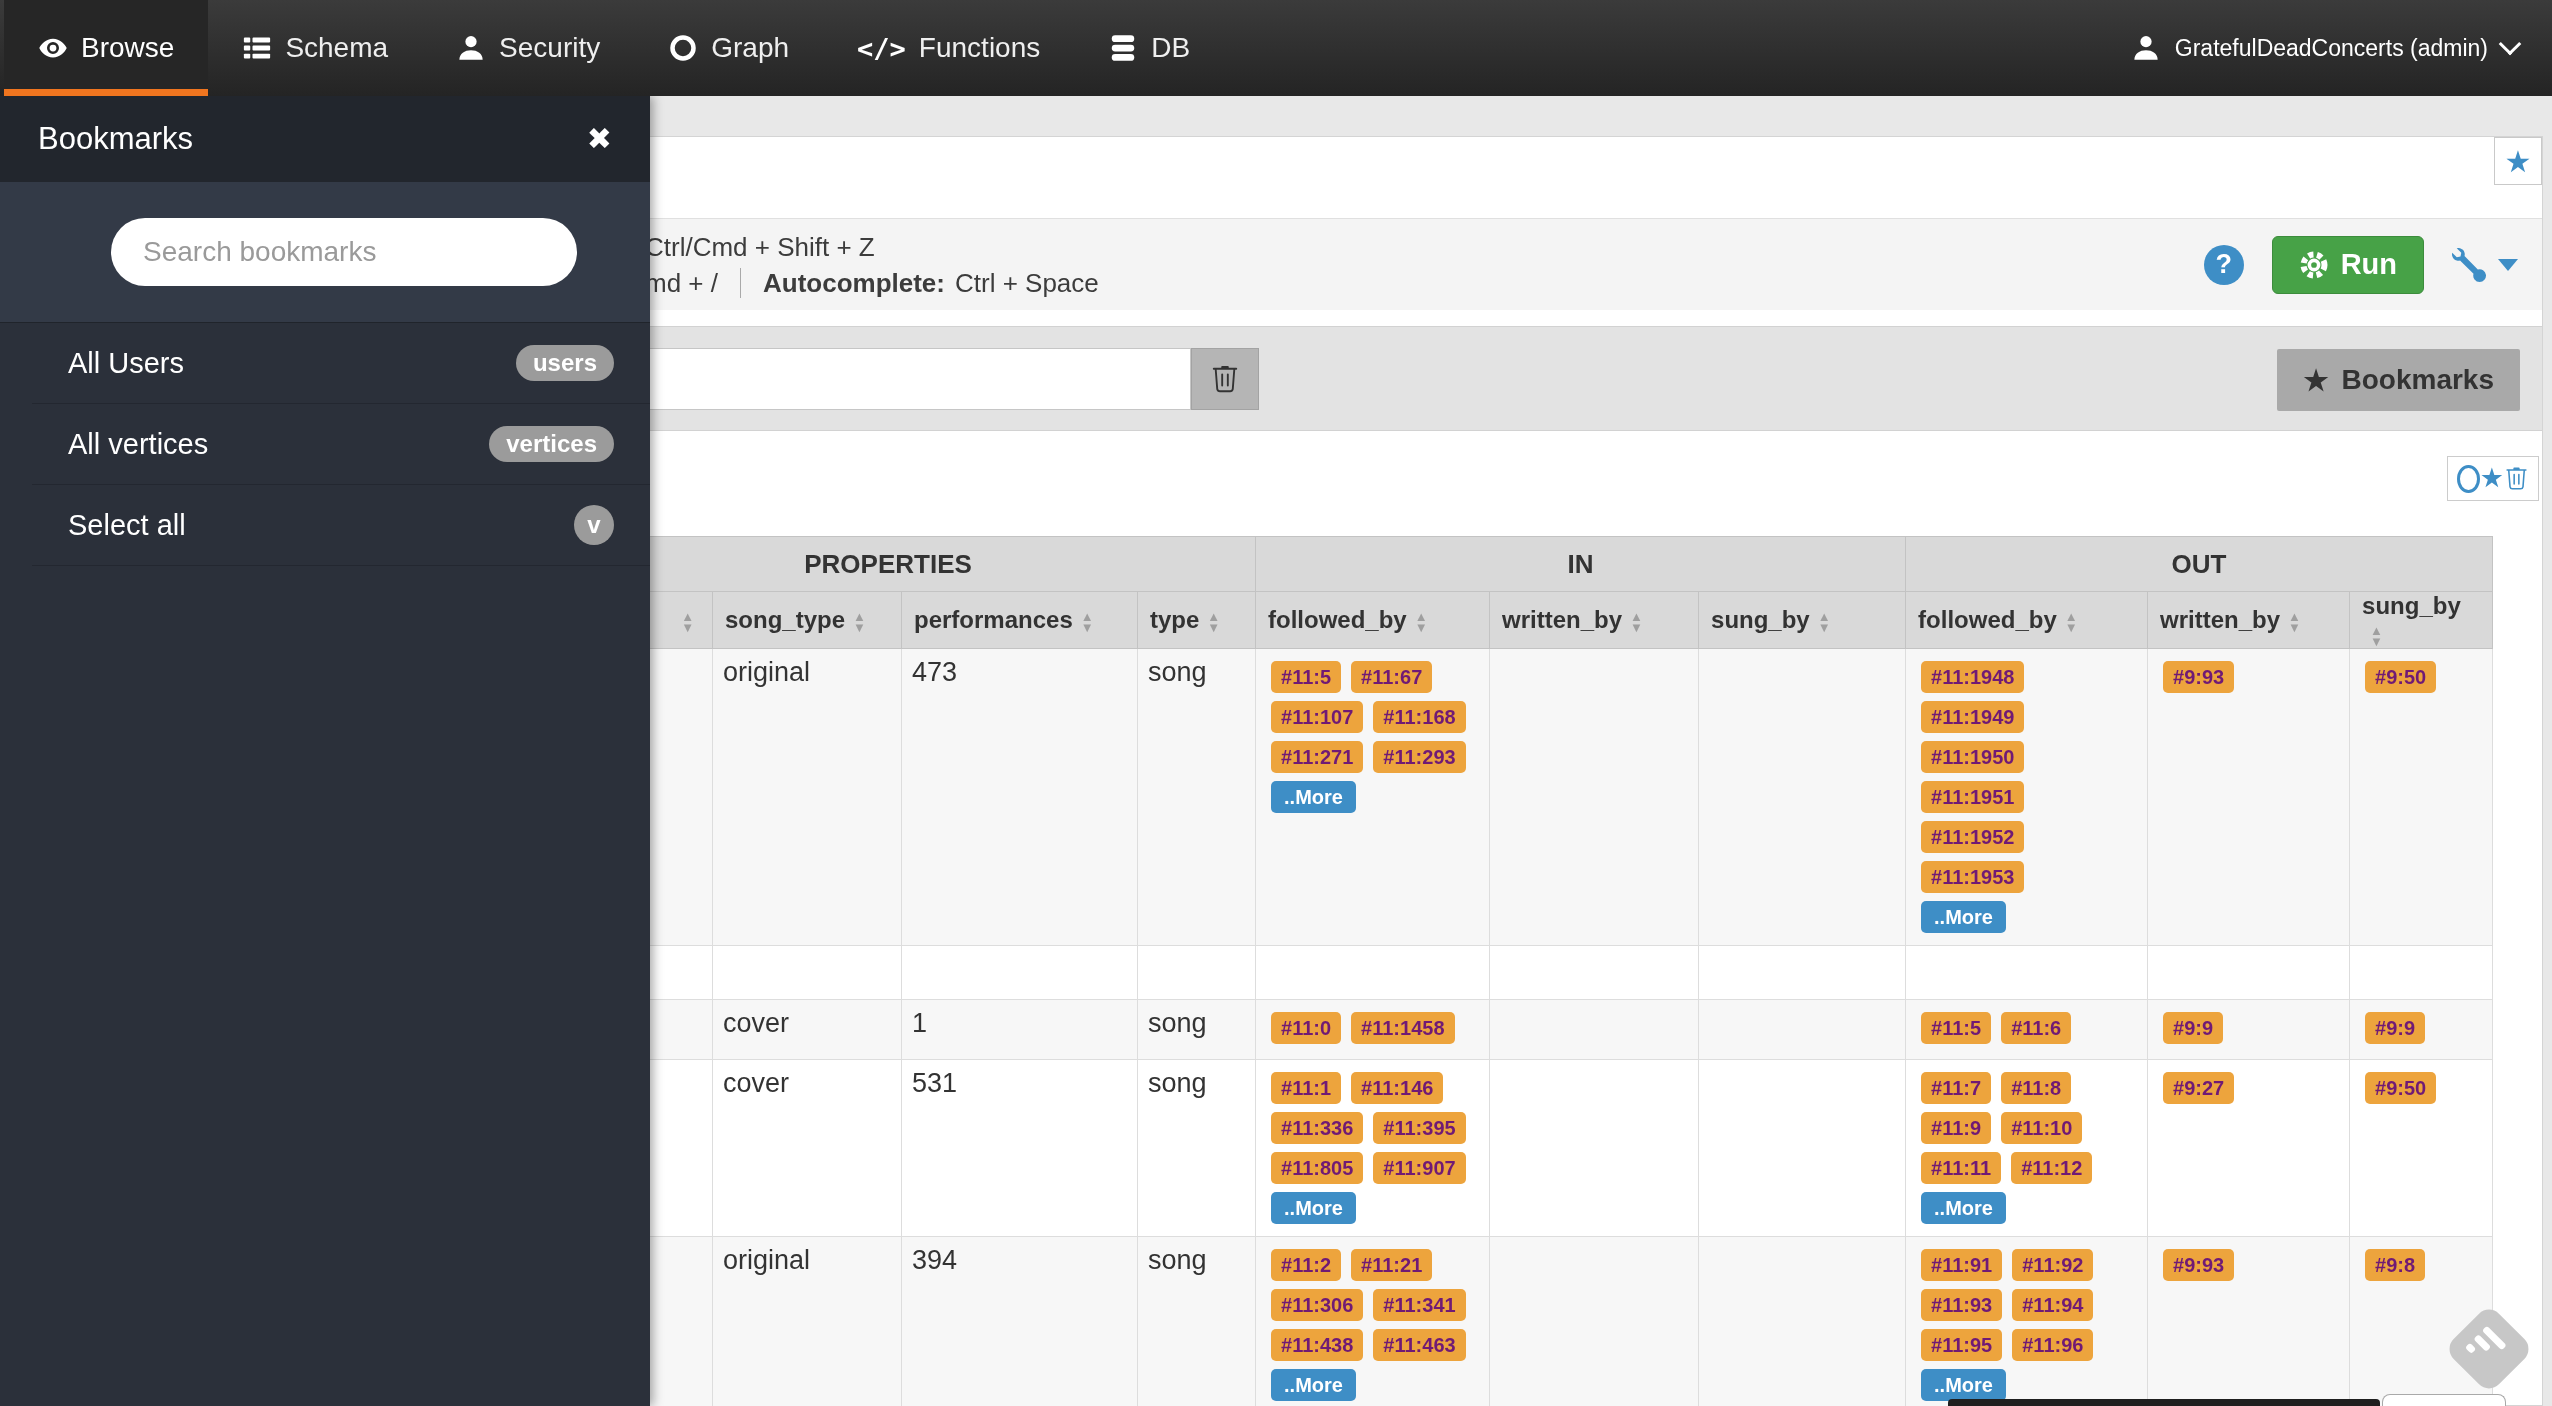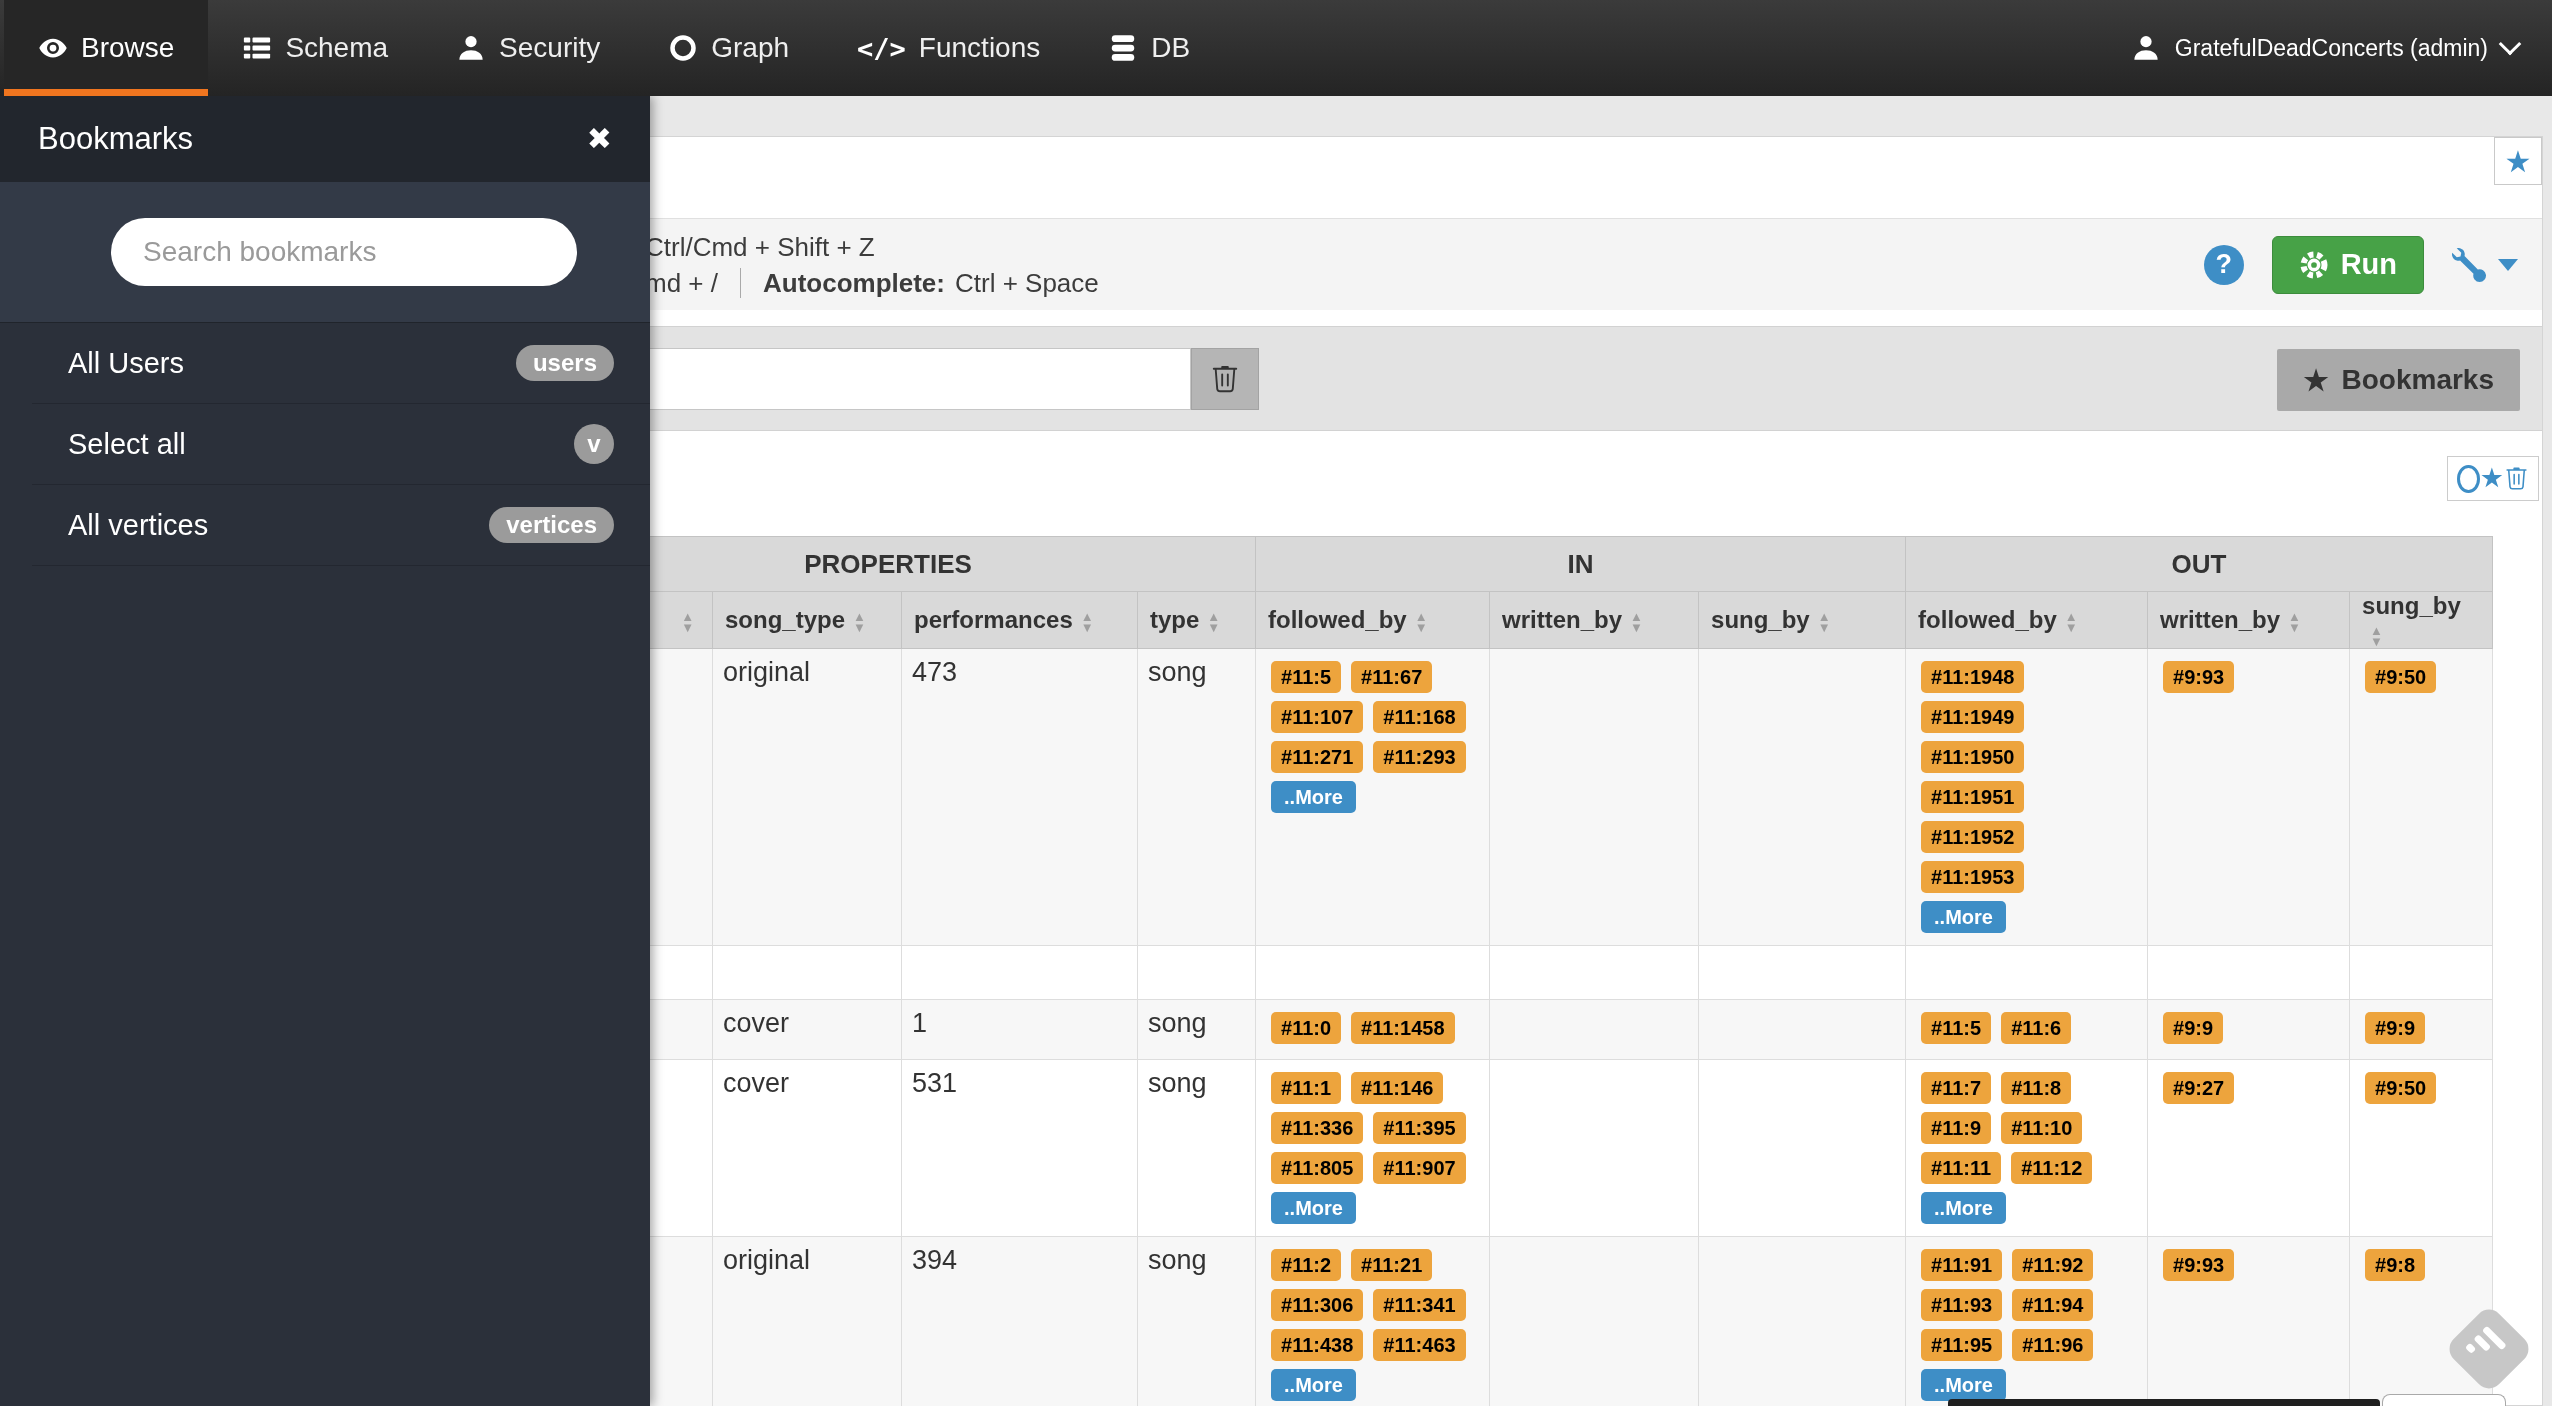--- a/index.html
+++ b/index.html
@@ -100,21 +100,21 @@
   .th-name{text-align:right !important;padding-right:18px !important;}
   .sort{display:inline-flex;flex-direction:column;align-items:center;margin-left:8px;color:#9f9f9f;
     font-size:13px;line-height:11px;vertical-align:middle;}
   .sort::before{content:"\25B2";}
   .sort::after{content:"\25BC";}
   .results-table td{border:1px solid #ddd;vertical-align:top;padding:8px 10px;font-size:27px;
     background:#fff;}
   tr.stripe td{background:#f7f7f7;}
   .cell-name{padding-top:24px !important;overflow:hidden;}
   .frag{display:block;}
-  .badge{display:inline-block;background:#eda43d;border-radius:5px;color:#000000;font-weight:bold;
+  .badge{display:inline-block;background:#eda43d;border-radius:5px;color:#701a75;font-weight:bold;
     font-size:20px;padding:6px 10px;margin:4px 5px;cursor:pointer;line-height:1;}
   .more-line{display:block;}
   .more-btn{display:inline-block;background:#3e8ec6;border-radius:5px;color:#fff;font-weight:bold;
     font-size:20px;padding:6px 13px;margin:4px 5px;cursor:pointer;line-height:1;}
 
   
   .feedly{position:absolute;left:2457px;top:1317px;width:64px;height:64px;background:#c7c7c7;
     border-radius:14px;transform:rotate(45deg);z-index:70;display:flex;flex-direction:column;
     align-items:flex-start;justify-content:center;gap:5px;padding-left:14px;box-sizing:border-box;
     cursor:pointer;}
@@ -203,26 +203,26 @@
     </div>
     <div class="panel-search">
       <input class="search-input" type="text" placeholder="Search bookmarks" style="">
     </div>
     <ul class="panel-list">
       <li class="panel-item">
         <span>All Users</span>
         <span class="panel-badge">users</span>
       </li>
       <li class="panel-item">
+        <span>All vertices</span>
+        <span class="panel-badge">vertices</span>
+      </li>
+      <li class="panel-item">
         <span>Select all</span>
         <span class="panel-badge circle">v</span>
-      </li>
-      <li class="panel-item">
-        <span>All vertices</span>
-        <span class="panel-badge">vertices</span>
       </li>
     </ul>
   </aside>
 
   <div class="card"></div>
 
   <div class="star-box">
     <span class="glyph-star"></span>
   </div>
 

